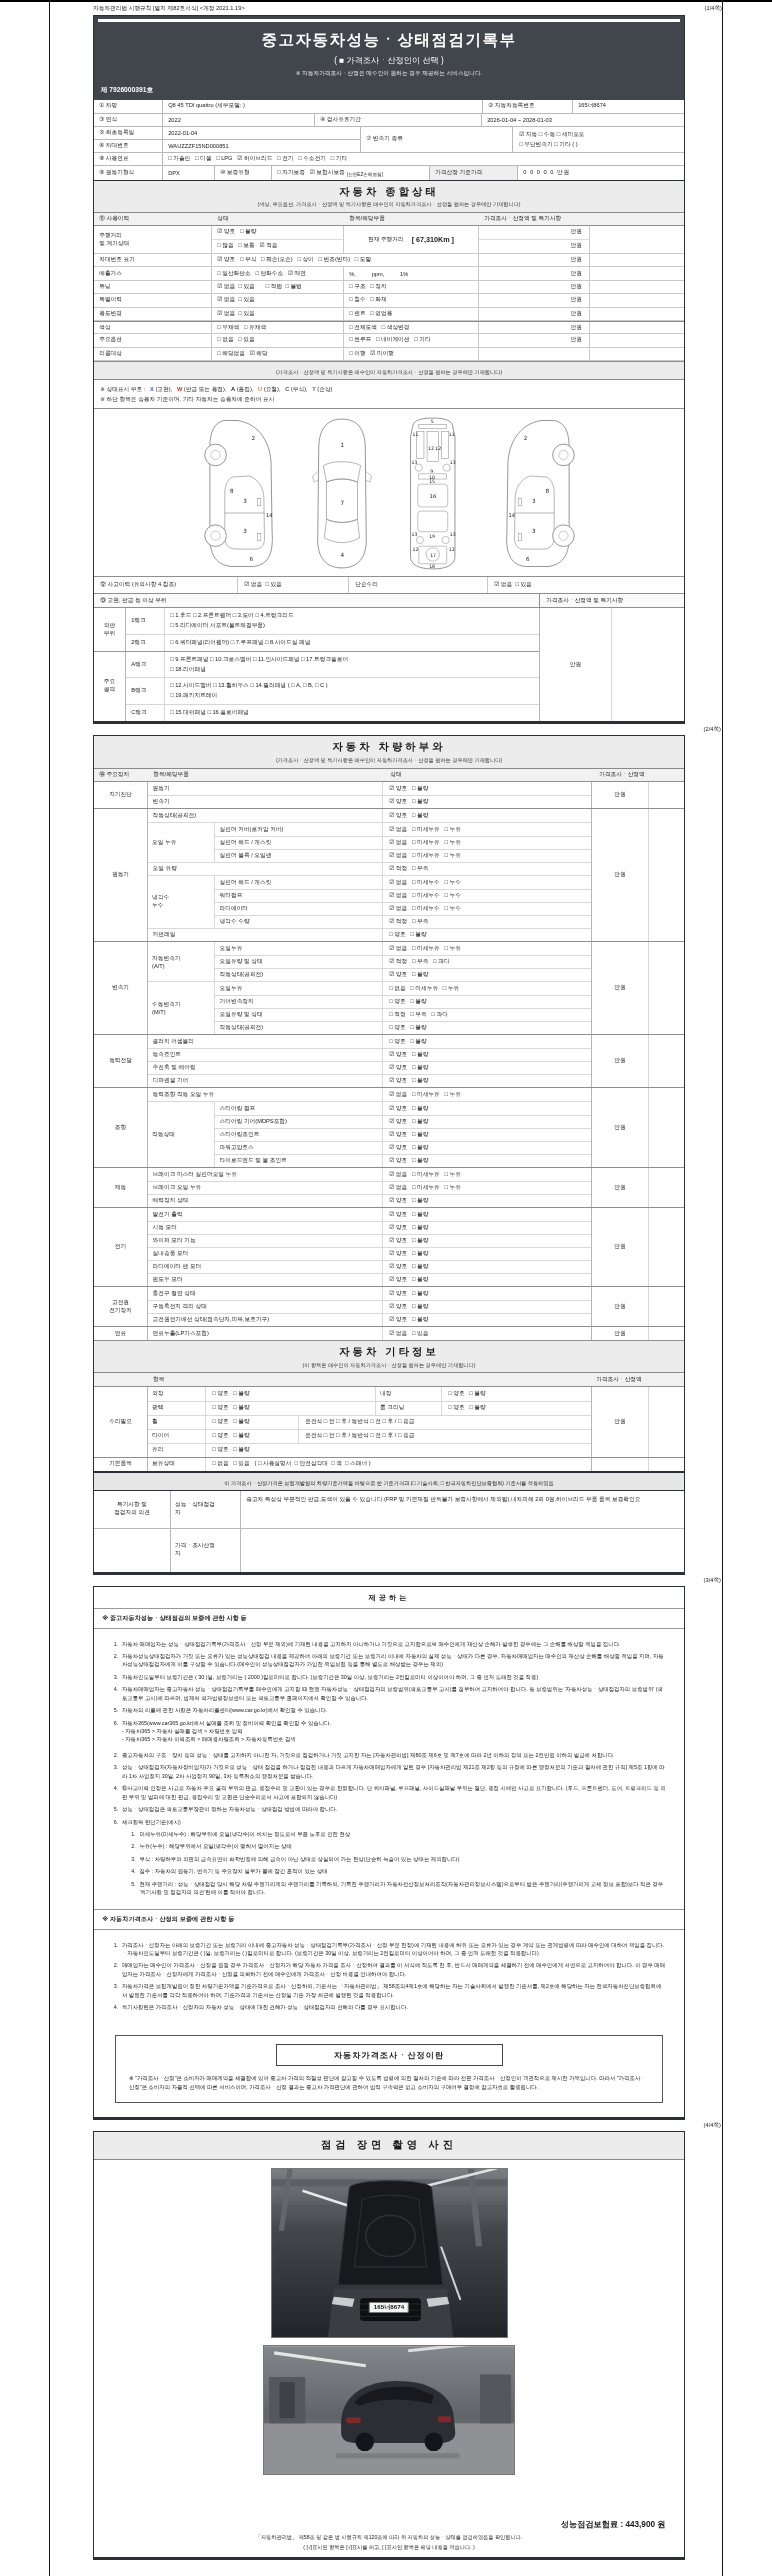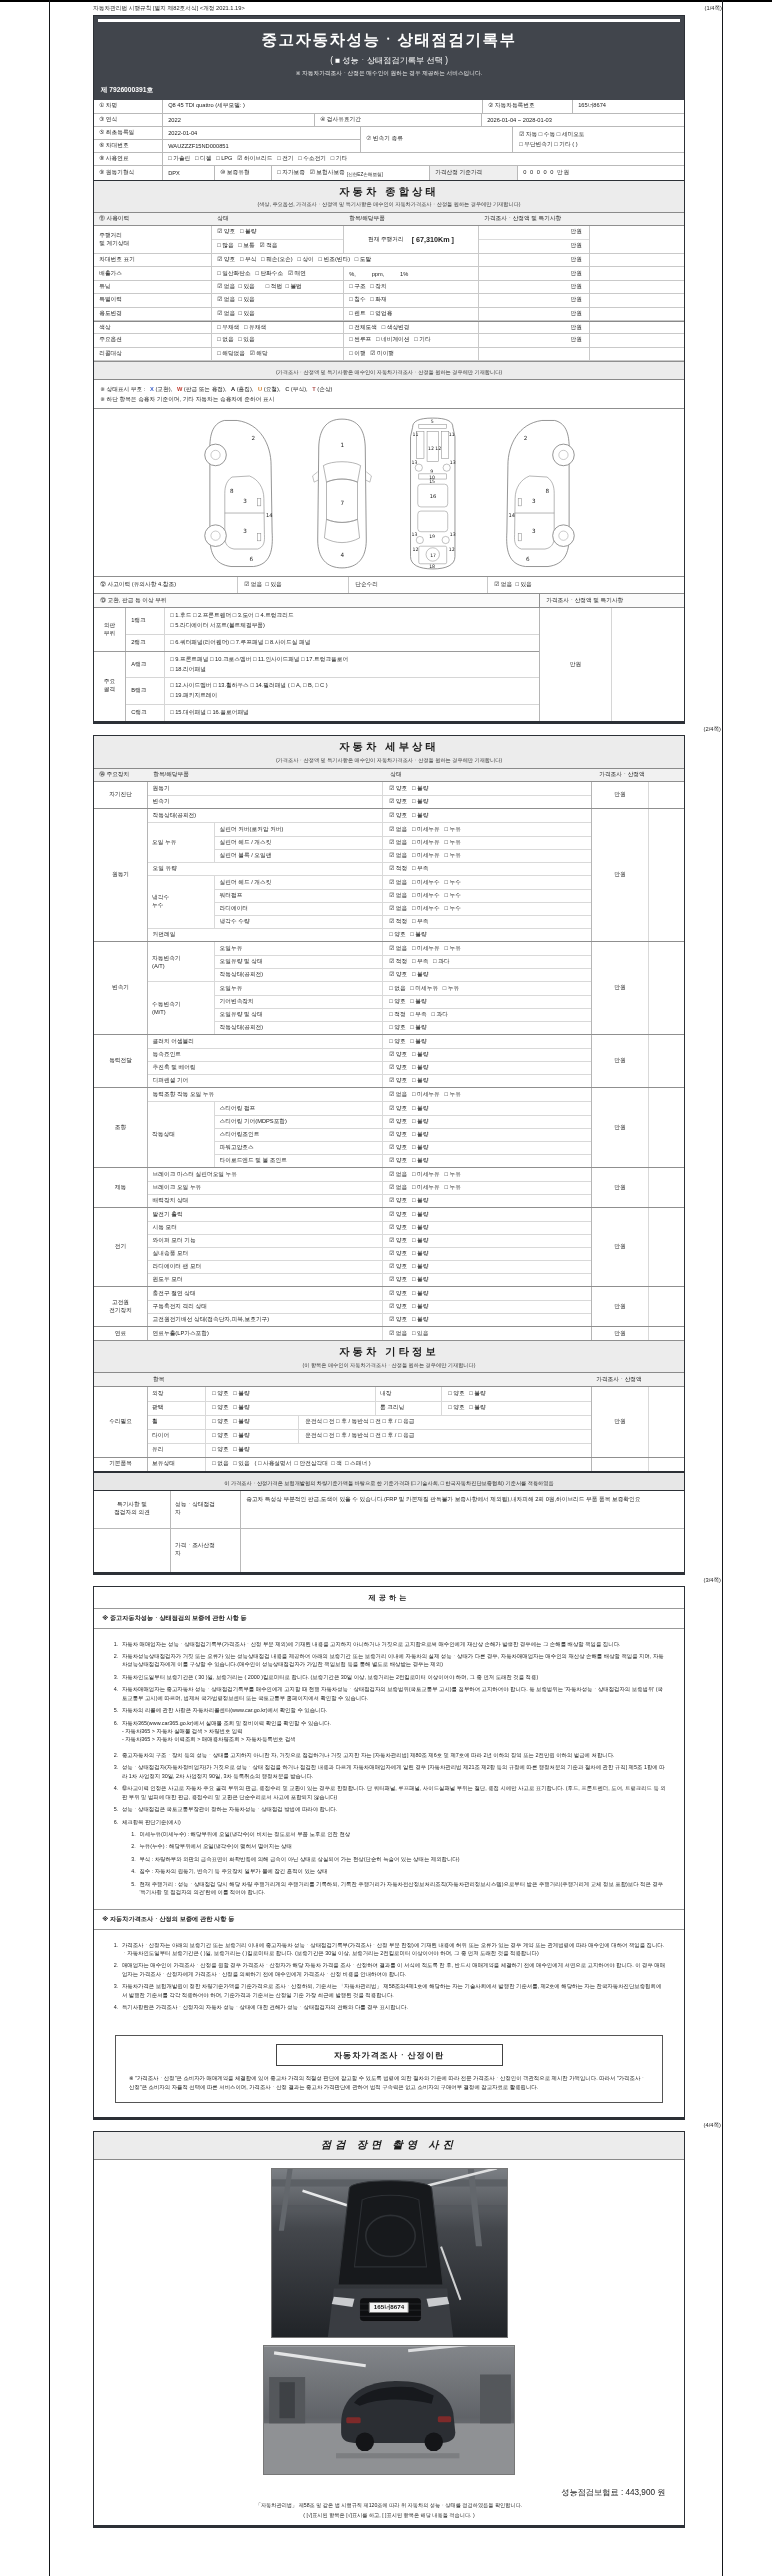--- a/index.html
+++ b/index.html
@@ -150,31 +150,31 @@
   .n-item{display:flex;margin:4.1px 0;}
   .n-num{width:12.4px;text-align:right;padding-right:3.6px;flex:none;}
   .n-txt{flex:1;white-space:pre-line;}
   .n-indent{margin-left:17.5px;}
   .pi-box{margin:11.3px 20.6px 13.4px;border:1px solid #555;padding:8.2px 13.4px 10.3px;}
   .pi-title{width:227px;margin:0 auto;border:1px solid #444;text-align:center;padding:4.6px 0;font-size:8.2px;font-weight:bold;letter-spacing:1px;}
   .pi-text{margin-top:7.7px;font-size:5.4px;line-height:1.65;}
 
   
   .ph-head{background:#ececec;border-bottom:0.5px solid #8a8a8a;text-align:center;padding:6.2px 0;}
-  .ph-title{font-size:10.3px;font-weight:bold;letter-spacing:4.1px;font-style:italic;}
+  .ph-title{font-size:10.3px;font-weight:bold;letter-spacing:4.1px;}
   .photos{display:flex;flex-direction:column;align-items:center;gap:7.2px;padding:8.2px 0 7.2px;}
   .photo{position:relative;overflow:hidden;border:0.5px solid #777;}
   .photo1{width:237px;height:170px;}
   .photo2{width:252px;height:130px;}
   .plate{position:absolute;left:50%;bottom:24px;transform:translateX(-50%);background:#f5f5f5;border:0.5px solid #777;
          border-radius:1px;padding:0 4.1px;font-size:6.2px;font-weight:bold;color:#111;}
   .sig-head{background:#ececec;border-top:0.5px solid #8a8a8a;border-bottom:0.5px solid #8a8a8a;text-align:center;
             padding:2.6px 0;font-size:7.2px;font-weight:bold;letter-spacing:5.2px;}
   .sig-row{display:flex;justify-content:flex-end;padding:5.2px 18.5px 1px;}
-  .insurance{font-size:8.2px;font-weight:normal;}
+  .insurance{font-size:8.2px;font-weight:bold;margin-top:32px;}
   .sig-foot{text-align:center;font-size:5.2px;line-height:1.8;padding:2.1px 0 5.2px;}
 
   svg text{font-family:"DejaVu Sans",sans-serif;}
 </style>
 </head>
 <body>
 
 <div class="topline"></div>
 <div class="vline l"></div>
 <div class="vline r"></div>
@@ -183,21 +183,21 @@
 
   <div class="meta-row">
     <span>자동차관리법 시행규칙 [별지 제82호서식] &lt;개정 2021.1.19&gt;</span>
     <span>(1/4쪽)</span>
   </div>
 
   <div class="page">
     <div class="dark-band">
       <div class="stripe"></div>
       <div class="t-main">중고자동차성능ㆍ상태점검기록부</div>
-      <div class="t-select">( ■ 성능ㆍ상태점검기록부 선택 )</div>
+      <div class="t-select">( ■ 가격조사ㆍ산정인이 선택 )</div>
       <div class="t-note">※ 자동차가격조사ㆍ산정은 매수인이 원하는 경우 제공하는 서비스입니다.</div>
       <div class="t-docno">제 7926000391호</div>
     </div>
 
     <div>
       <div class="b-row">
         <div class="b-l bl">① 차명</div>
         <div class="b-v bl">Q8 45 TDI quattro (세부모델: )</div>
         <div class="b-regl bl">② 자동차등록번호</div>
         <div class="b-regv">165너8674</div>
@@ -469,21 +469,21 @@
         </div>
       <div class="rk-price">만원</div>
       <div class="rk-blank"></div>
     </div>
   </div>
 
   <div class="pmark">(2/4쪽)</div>
 
   <div class="page">
     <div class="sec-head">
-      <div class="sec-title">자동차 세부상태</div>
+      <div class="sec-title">자동차 차량하부와</div>
       <div class="sec-sub">(가격조사ㆍ산정액 및 특기사항은 매수인이 자동차가격조사ㆍ산정을 원하는 경우에만 기재합니다)</div>
     </div>
     <div class="d-hdr">
       <div class="dh1">⑭ 주요장치</div>
       <div class="dh2">항목/해당부품</div>
       <div class="dh3">상태</div>
       <div class="dh4">가격조사ㆍ산정액</div>
     </div>
     <div>
         <div class="d-group">

